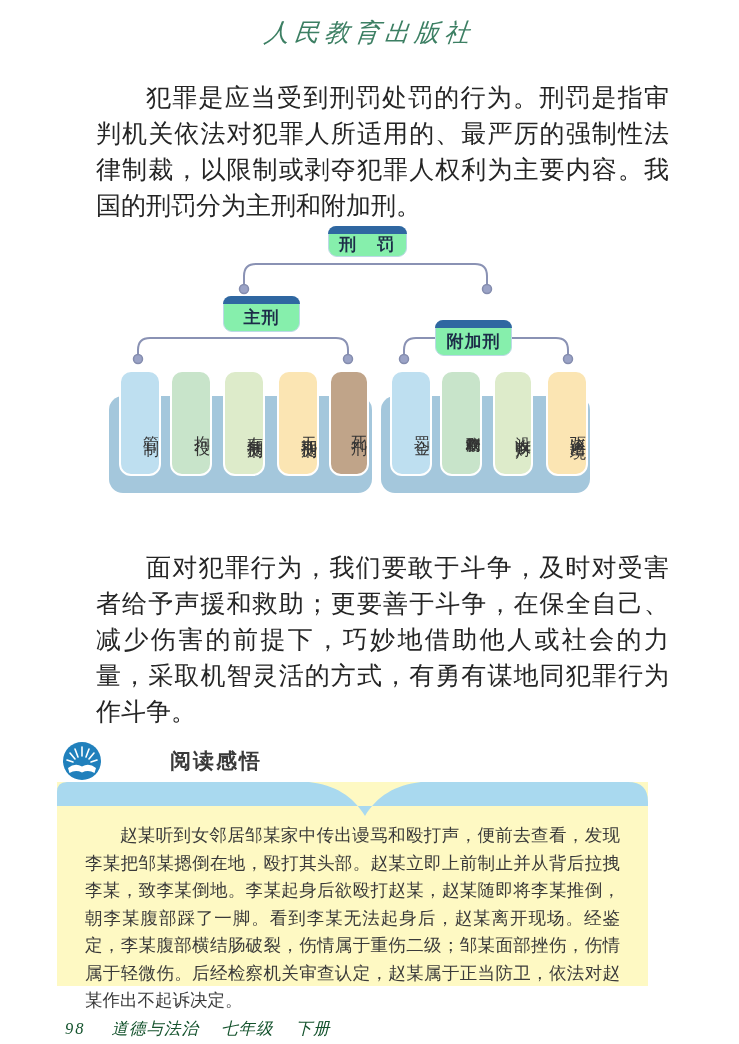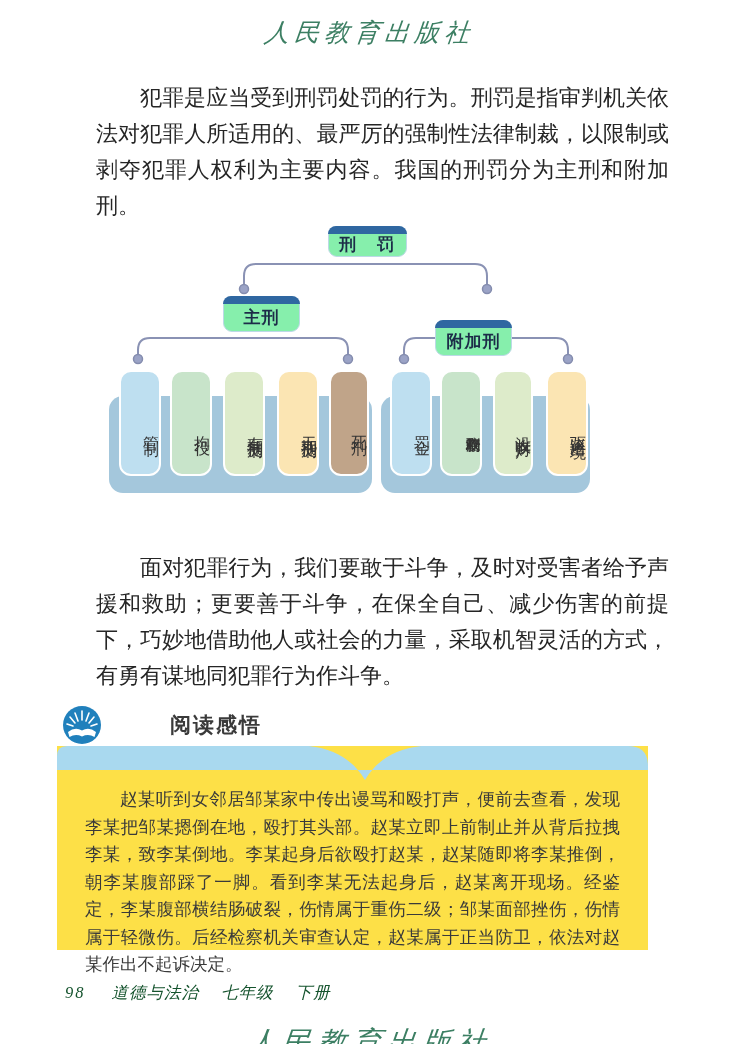--- a/index.html
+++ b/index.html
@@ -10,21 +10,21 @@
   
   .logo{
     text-align:center;color:#3c7f63;font-style:italic;
     font-family:"DejaVu Serif","Liberation Serif",serif;
     transform:skewX(-6deg);
   }
   .logo-top{margin-top:14px;font-size:25px;letter-spacing:5px;height:38px;line-height:38px;}
   .logo-bottom{margin-top:18px;font-size:29px;letter-spacing:6px;height:40px;line-height:40px;}
   
   .para{
-    margin-left:96px;width:573px;font-size:22px;line-height:36px;
+    margin-left:96px;width:573px;font-size:25px;line-height:36px;
     text-indent:2em;text-align:justify;color:#252525;
   }
   .para-1{margin-top:28px;}
   .para-2{margin-top:52px;}
   
   .diagram{position:relative;width:739px;height:272px;margin-top:2px;}
   .connectors{position:absolute;left:0;top:0;}
   .node{
     position:absolute;box-sizing:border-box;background:#86efac;
     border:1px solid #bcd9e6;border-radius:9px;
@@ -56,21 +56,21 @@
   .reading-header{
     margin:10px 0 0 62px;display:flex;align-items:center;height:42px;gap:44px;
   }
   .reading-icon{width:40px;height:40px;flex:0 0 40px;}
   .reading-title{
     margin-left:24px;font-family:"Liberation Sans","DejaVu Sans",sans-serif;
     font-size:21px;font-weight:bold;color:#3a3a3a;letter-spacing:2px;
   }
   .reading-box{
     position:relative;margin-left:57px;width:591px;height:204px;
-    background:#fde047;box-sizing:border-box;
+    background:#fef9c3;box-sizing:border-box;
   }
   .reading-bar{position:absolute;left:0;top:0;}
   .reading-body{
     position:relative;padding:40px 28px 0 28px;
     font-size:17.5px;line-height:27.5px;text-indent:2em;text-align:justify;color:#3a3a3a;
   }
   
   .footer{
     margin:32px 0 0 65px;font-size:16.5px;color:#14532d;letter-spacing:1px;font-style:italic;
   }

